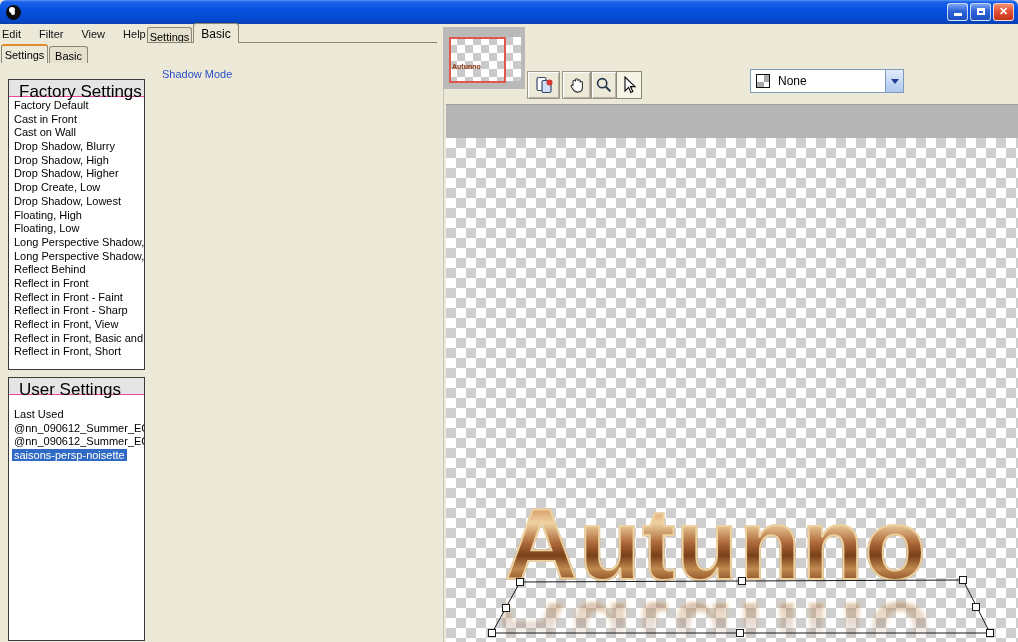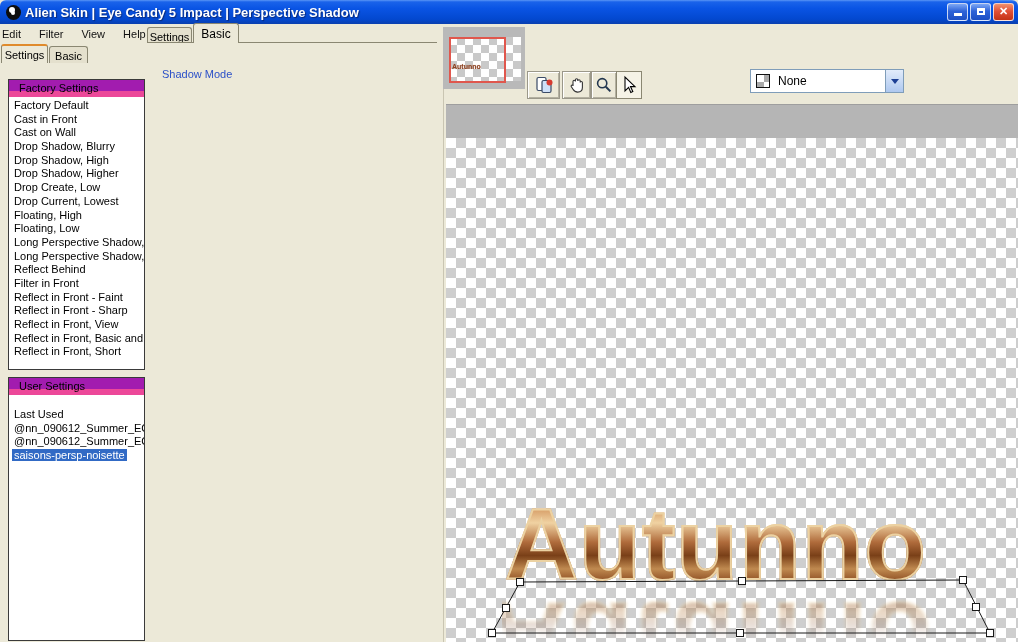--- a/index.html
+++ b/index.html
@@ -41,21 +41,21 @@
   .panel-sep { position:absolute; left:443px; top:45px; width:1px; height:597px; background:#c9c5b2; }
 
   .lbl { position:absolute; font-size:11px; color:#1a1a1a; white-space:nowrap; }
   .lbl.disabled { color:#afac9c; }
   .blue-lbl { color:#2b50c8; }
 
   
   .listbox { position:absolute; left:8px; width:137px; background:#fff; border:1px solid #3a3a3a; overflow:hidden; }
   .listbox-factory { top:79px; height:291px; }
   .listbox-user { top:377px; height:264px; }
-  .list-header { height:17px; background:#a21caf; border-bottom:6px solid #ec4899; font-size:11px; padding:2px 0 0 10px; }
+  .list-header { height:17px; background:#e5e5e5; border-bottom:1px solid #ec4899; font-size:17px; padding:2px 0 0 10px; }
   .list-items { padding:2px 0 0 3px; }
   .list-items.pad { padding-top:13px; }
   .list-item { font-size:11px; height:13.7px; line-height:13.5px; white-space:nowrap; color:#000; }
   .list-item .txt { padding:0 2px; }
   .list-item.selected .txt { background:#316ac5; color:#fff; }
 
   
   .groupbox { position:absolute; left:152px; top:74px; width:281px; height:60px;
     border:1px solid #d2cfbc; border-radius:4px; }
   .groupbox-legend { position:absolute; left:158px; top:68px; background:#ece9d8; padding:0 4px; font-size:11px; }
@@ -150,21 +150,20 @@
   .reflection .big-word { position:absolute; left:0; top:-96px; transform:scaleY(-1) scaleX(1.05);
     transform-origin:50% 100%; filter:blur(1.6px); }
 
   .overlay-svg { position:absolute; left:0; top:0; width:1018px; height:642px; pointer-events:none; z-index:20; }
 </style>
 </head>
 <body>
 
 <div class="titlebar">
   <div class="app-icon"></div>
-  <div class="title-text">Alien Skin | Eye Candy 5 Impact | Perspective Shadow</div>
   <div class="win-btns">
     <div class="win-btn"><span class="mn"></span></div>
     <div class="win-btn"><span class="sq"></span></div>
     <div class="win-btn close">✕</div>
   </div>
 </div>
 
 <div class="menubar" style="margin-left:-7px;">
   <div class="menu-item">Edit</div>
   <div class="menu-item">Filter</div>
@@ -182,27 +181,27 @@
   <div class="list-header">Factory Settings</div>
   <div class="list-items">
 
   <div class="list-item"><span class="txt">Factory Default</span></div>
       <div class="list-item"><span class="txt">Cast in Front</span></div>
       <div class="list-item"><span class="txt">Cast on Wall</span></div>
       <div class="list-item"><span class="txt">Drop Shadow, Blurry</span></div>
       <div class="list-item"><span class="txt">Drop Shadow, High</span></div>
       <div class="list-item"><span class="txt">Drop Shadow, Higher</span></div>
       <div class="list-item"><span class="txt">Drop Create, Low</span></div>
-      <div class="list-item"><span class="txt">Drop Current, Lowest</span></div>
+      <div class="list-item"><span class="txt">Drop Shadow, Lowest</span></div>
       <div class="list-item"><span class="txt">Floating, High</span></div>
       <div class="list-item"><span class="txt">Floating, Low</span></div>
       <div class="list-item"><span class="txt">Long Perspective Shadow,</span></div>
       <div class="list-item"><span class="txt">Long Perspective Shadow,</span></div>
       <div class="list-item"><span class="txt">Reflect Behind</span></div>
-      <div class="list-item"><span class="txt">Filter in Front</span></div>
+      <div class="list-item"><span class="txt">Reflect in Front</span></div>
       <div class="list-item"><span class="txt">Reflect in Front - Faint</span></div>
       <div class="list-item"><span class="txt">Reflect in Front - Sharp</span></div>
       <div class="list-item"><span class="txt">Reflect in Front, View</span></div>
       <div class="list-item"><span class="txt">Reflect in Front, Basic and</span></div>
       <div class="list-item"><span class="txt">Reflect in Front, Short</span></div>
     </div>
 </div>
 
 <div class="listbox listbox-user">
   <div class="list-header">User Settings</div>

